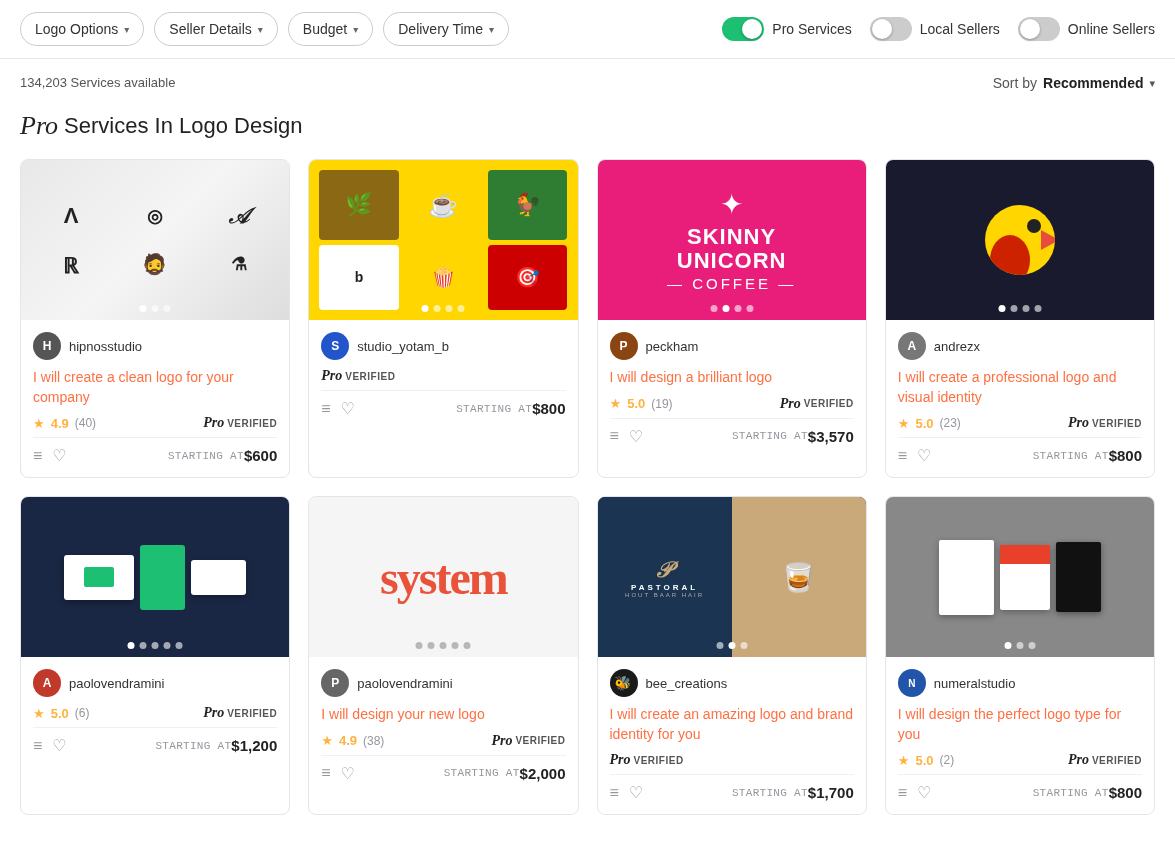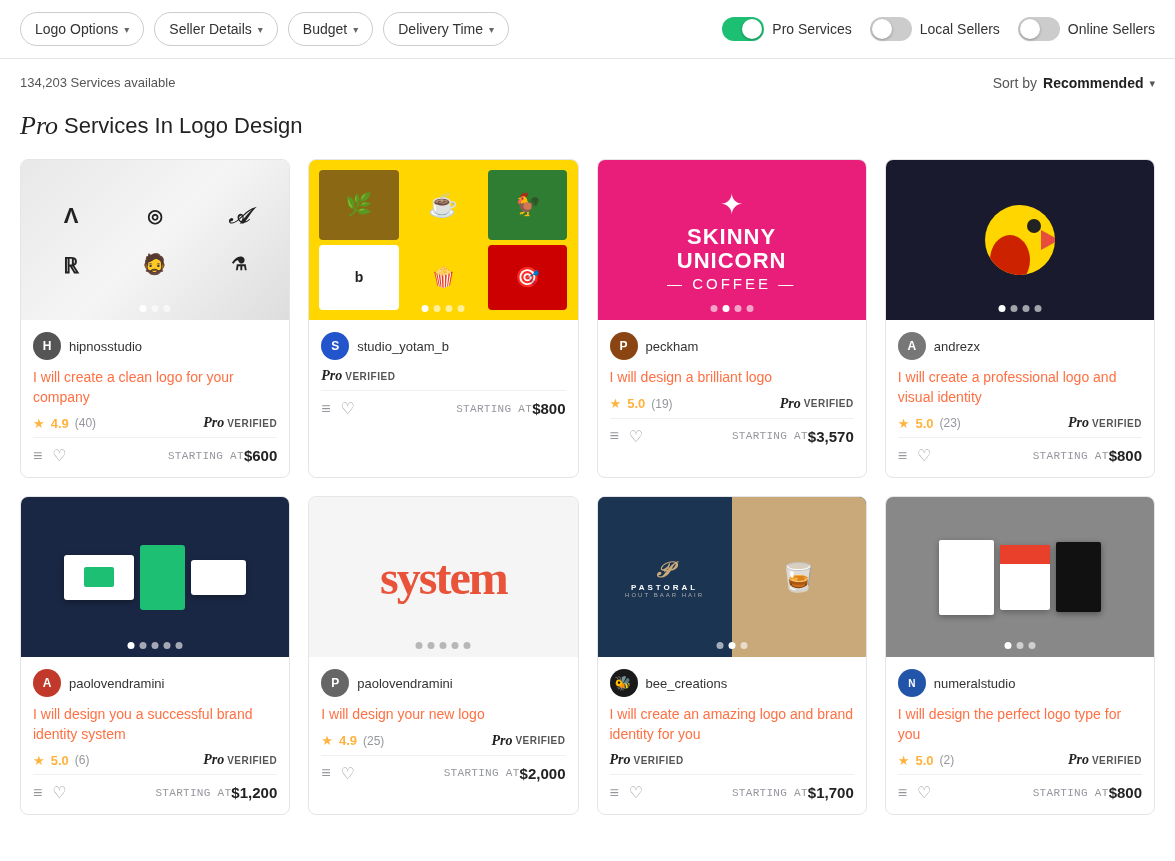--- a/index.html
+++ b/index.html
@@ -552,21 +552,20 @@
           <div class="dot"></div>
           <div class="dot"></div>
           <div class="dot"></div>
         </div>
       </div>
       <div class="card-body">
         <div class="seller-row">
           <div class="avatar" style="background:#c0392b">A</div>
           <span class="seller-name">paolovendramini</span>
         </div>
-        <div class="gig-title">I will design you a successful brand identity system</div>
         <div class="rating-row">
           <span class="star">★</span>
           <span class="rating-num">5.0</span>
           <span class="review-count">(6)</span>
           <div class="pro-badge">
             <span class="pro-script-sm">Pro</span>
             <span class="verified-text">VERIFIED</span>
           </div>
         </div>
         <div class="card-footer">
@@ -593,21 +592,21 @@
       </div>
       <div class="card-body">
         <div class="seller-row">
           <div class="avatar" style="background:#666">P</div>
           <span class="seller-name">paolovendramini</span>
         </div>
         <div class="gig-title">I will design your new logo</div>
         <div class="rating-row">
           <span class="star">★</span>
           <span class="rating-num">4.9</span>
-          <span class="review-count">(25)</span>
+          <span class="review-count">(38)</span>
           <div class="pro-badge">
             <span class="pro-script-sm">Pro</span>
             <span class="verified-text">VERIFIED</span>
           </div>
         </div>
         <div class="card-footer">
           <div class="footer-icons">
             <span>≡</span>
             <span>♡</span>
           </div>

